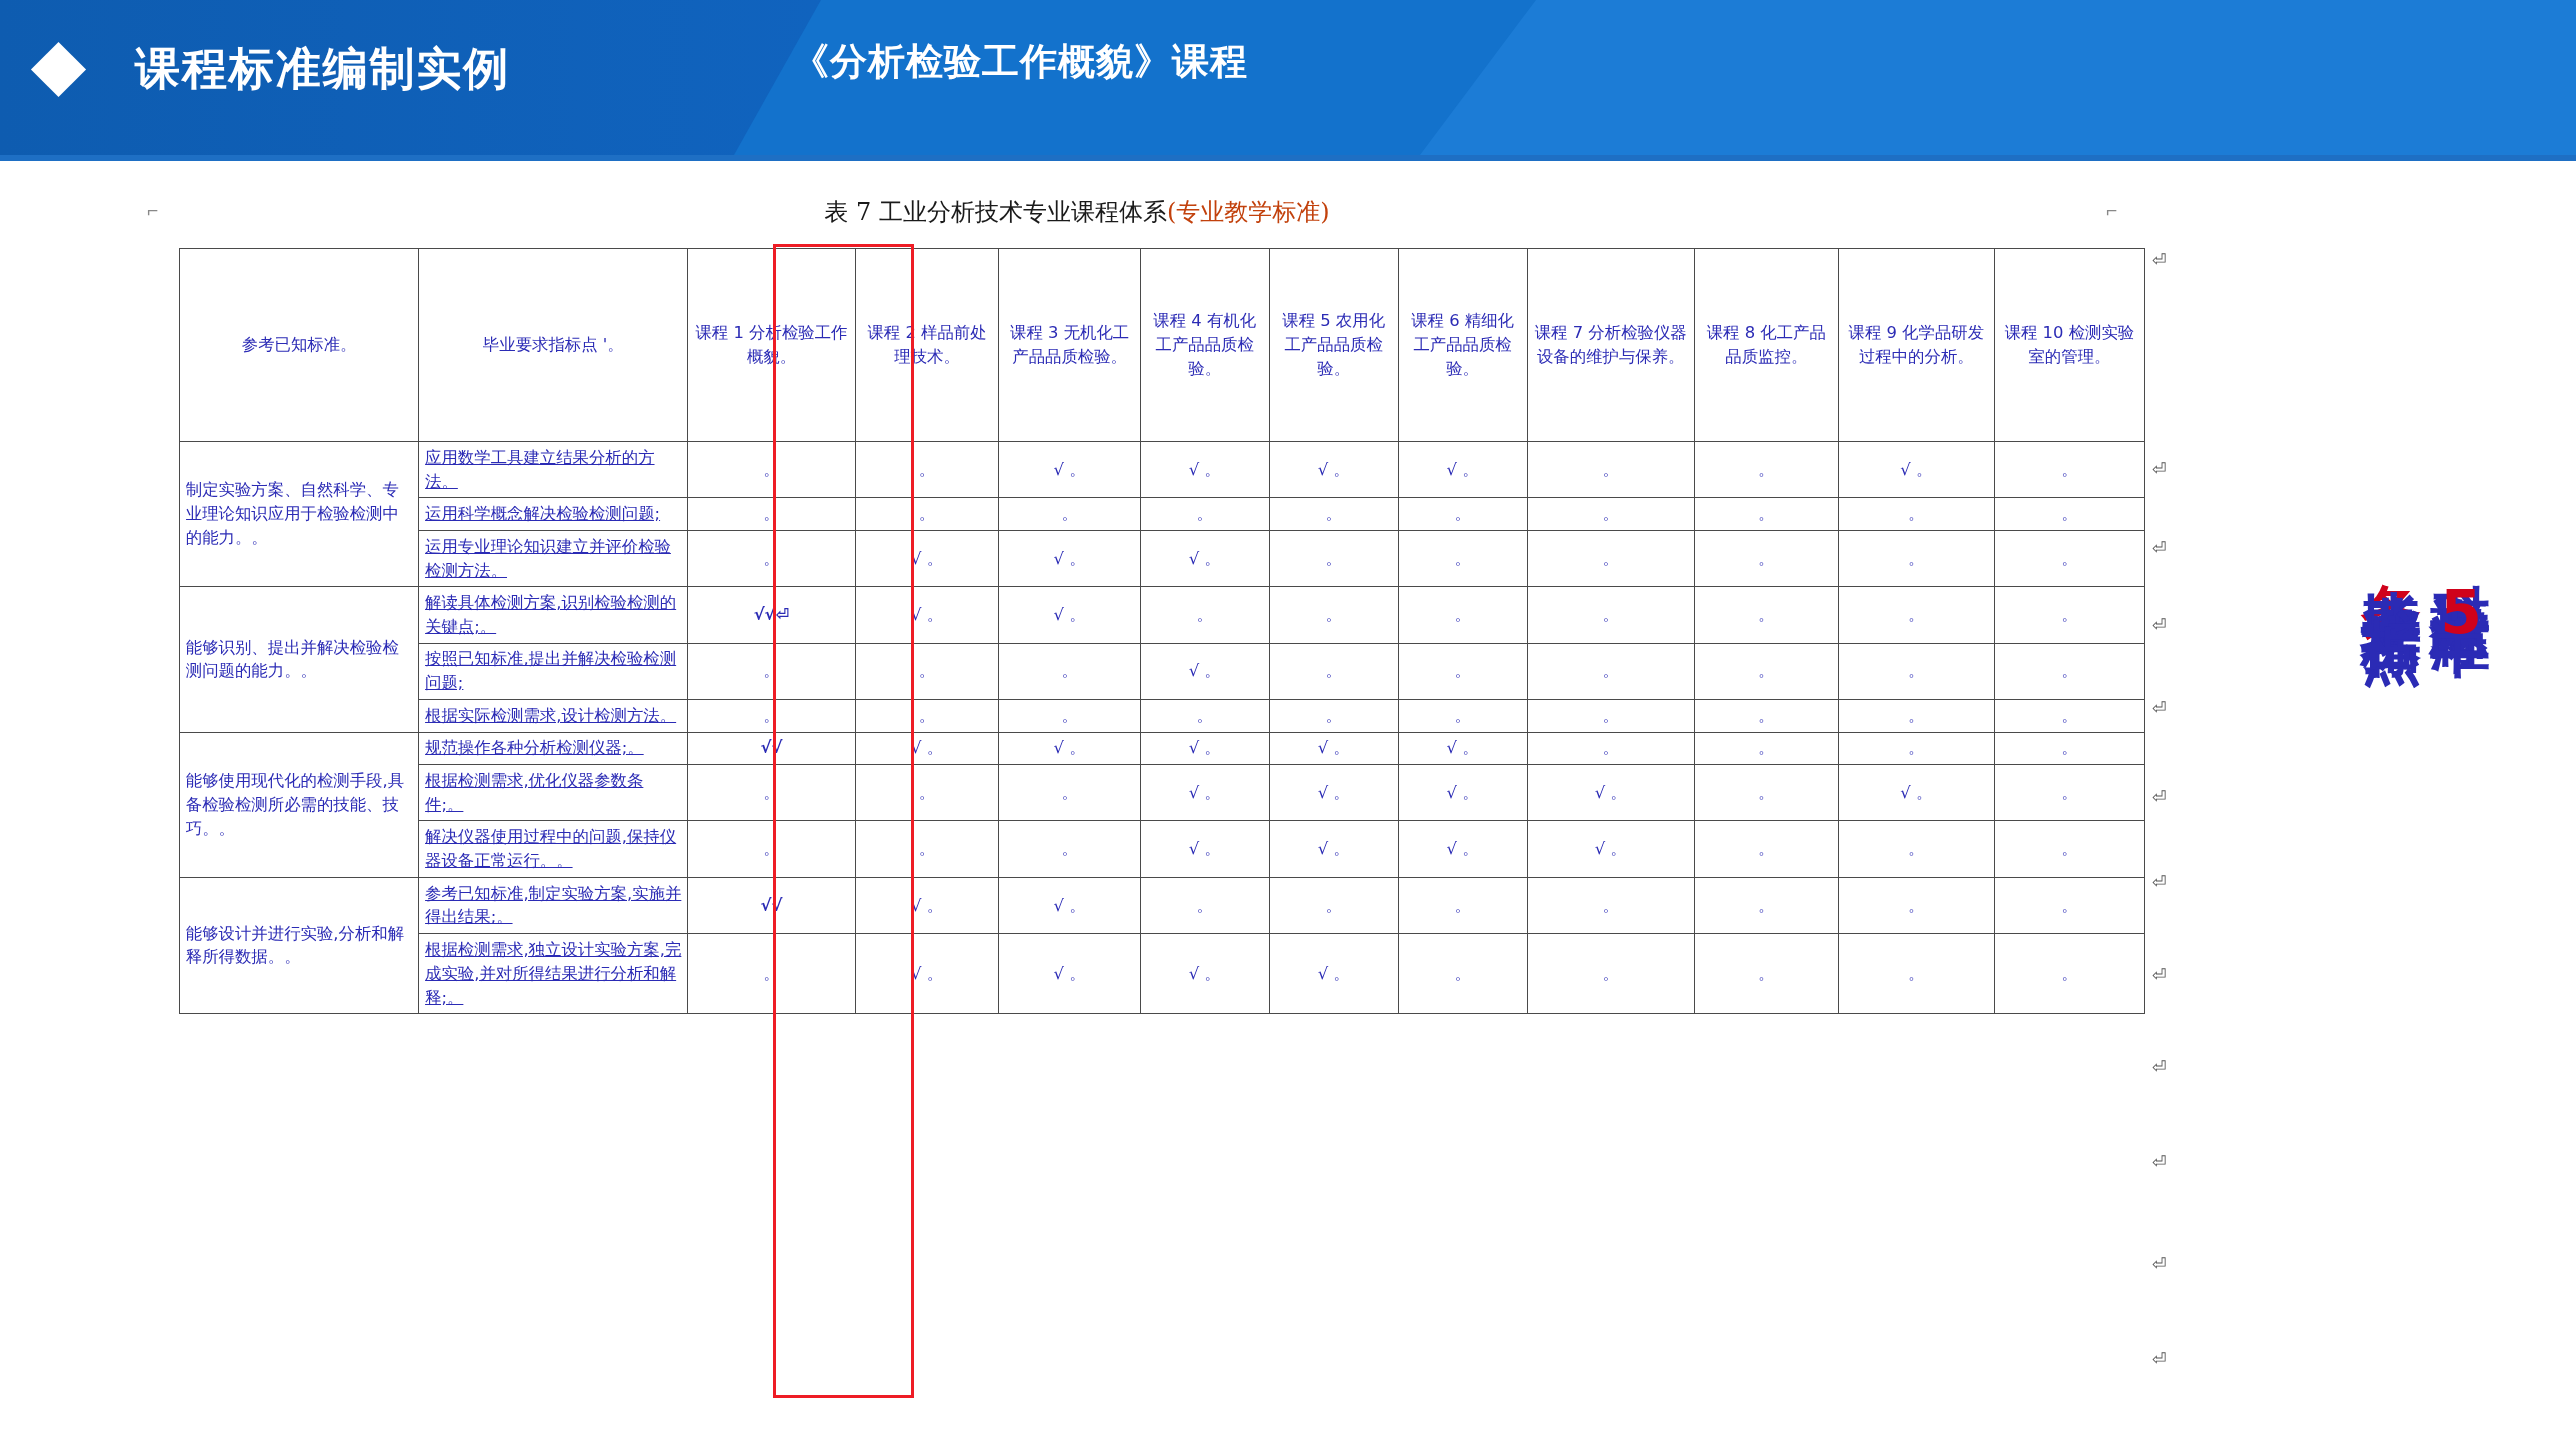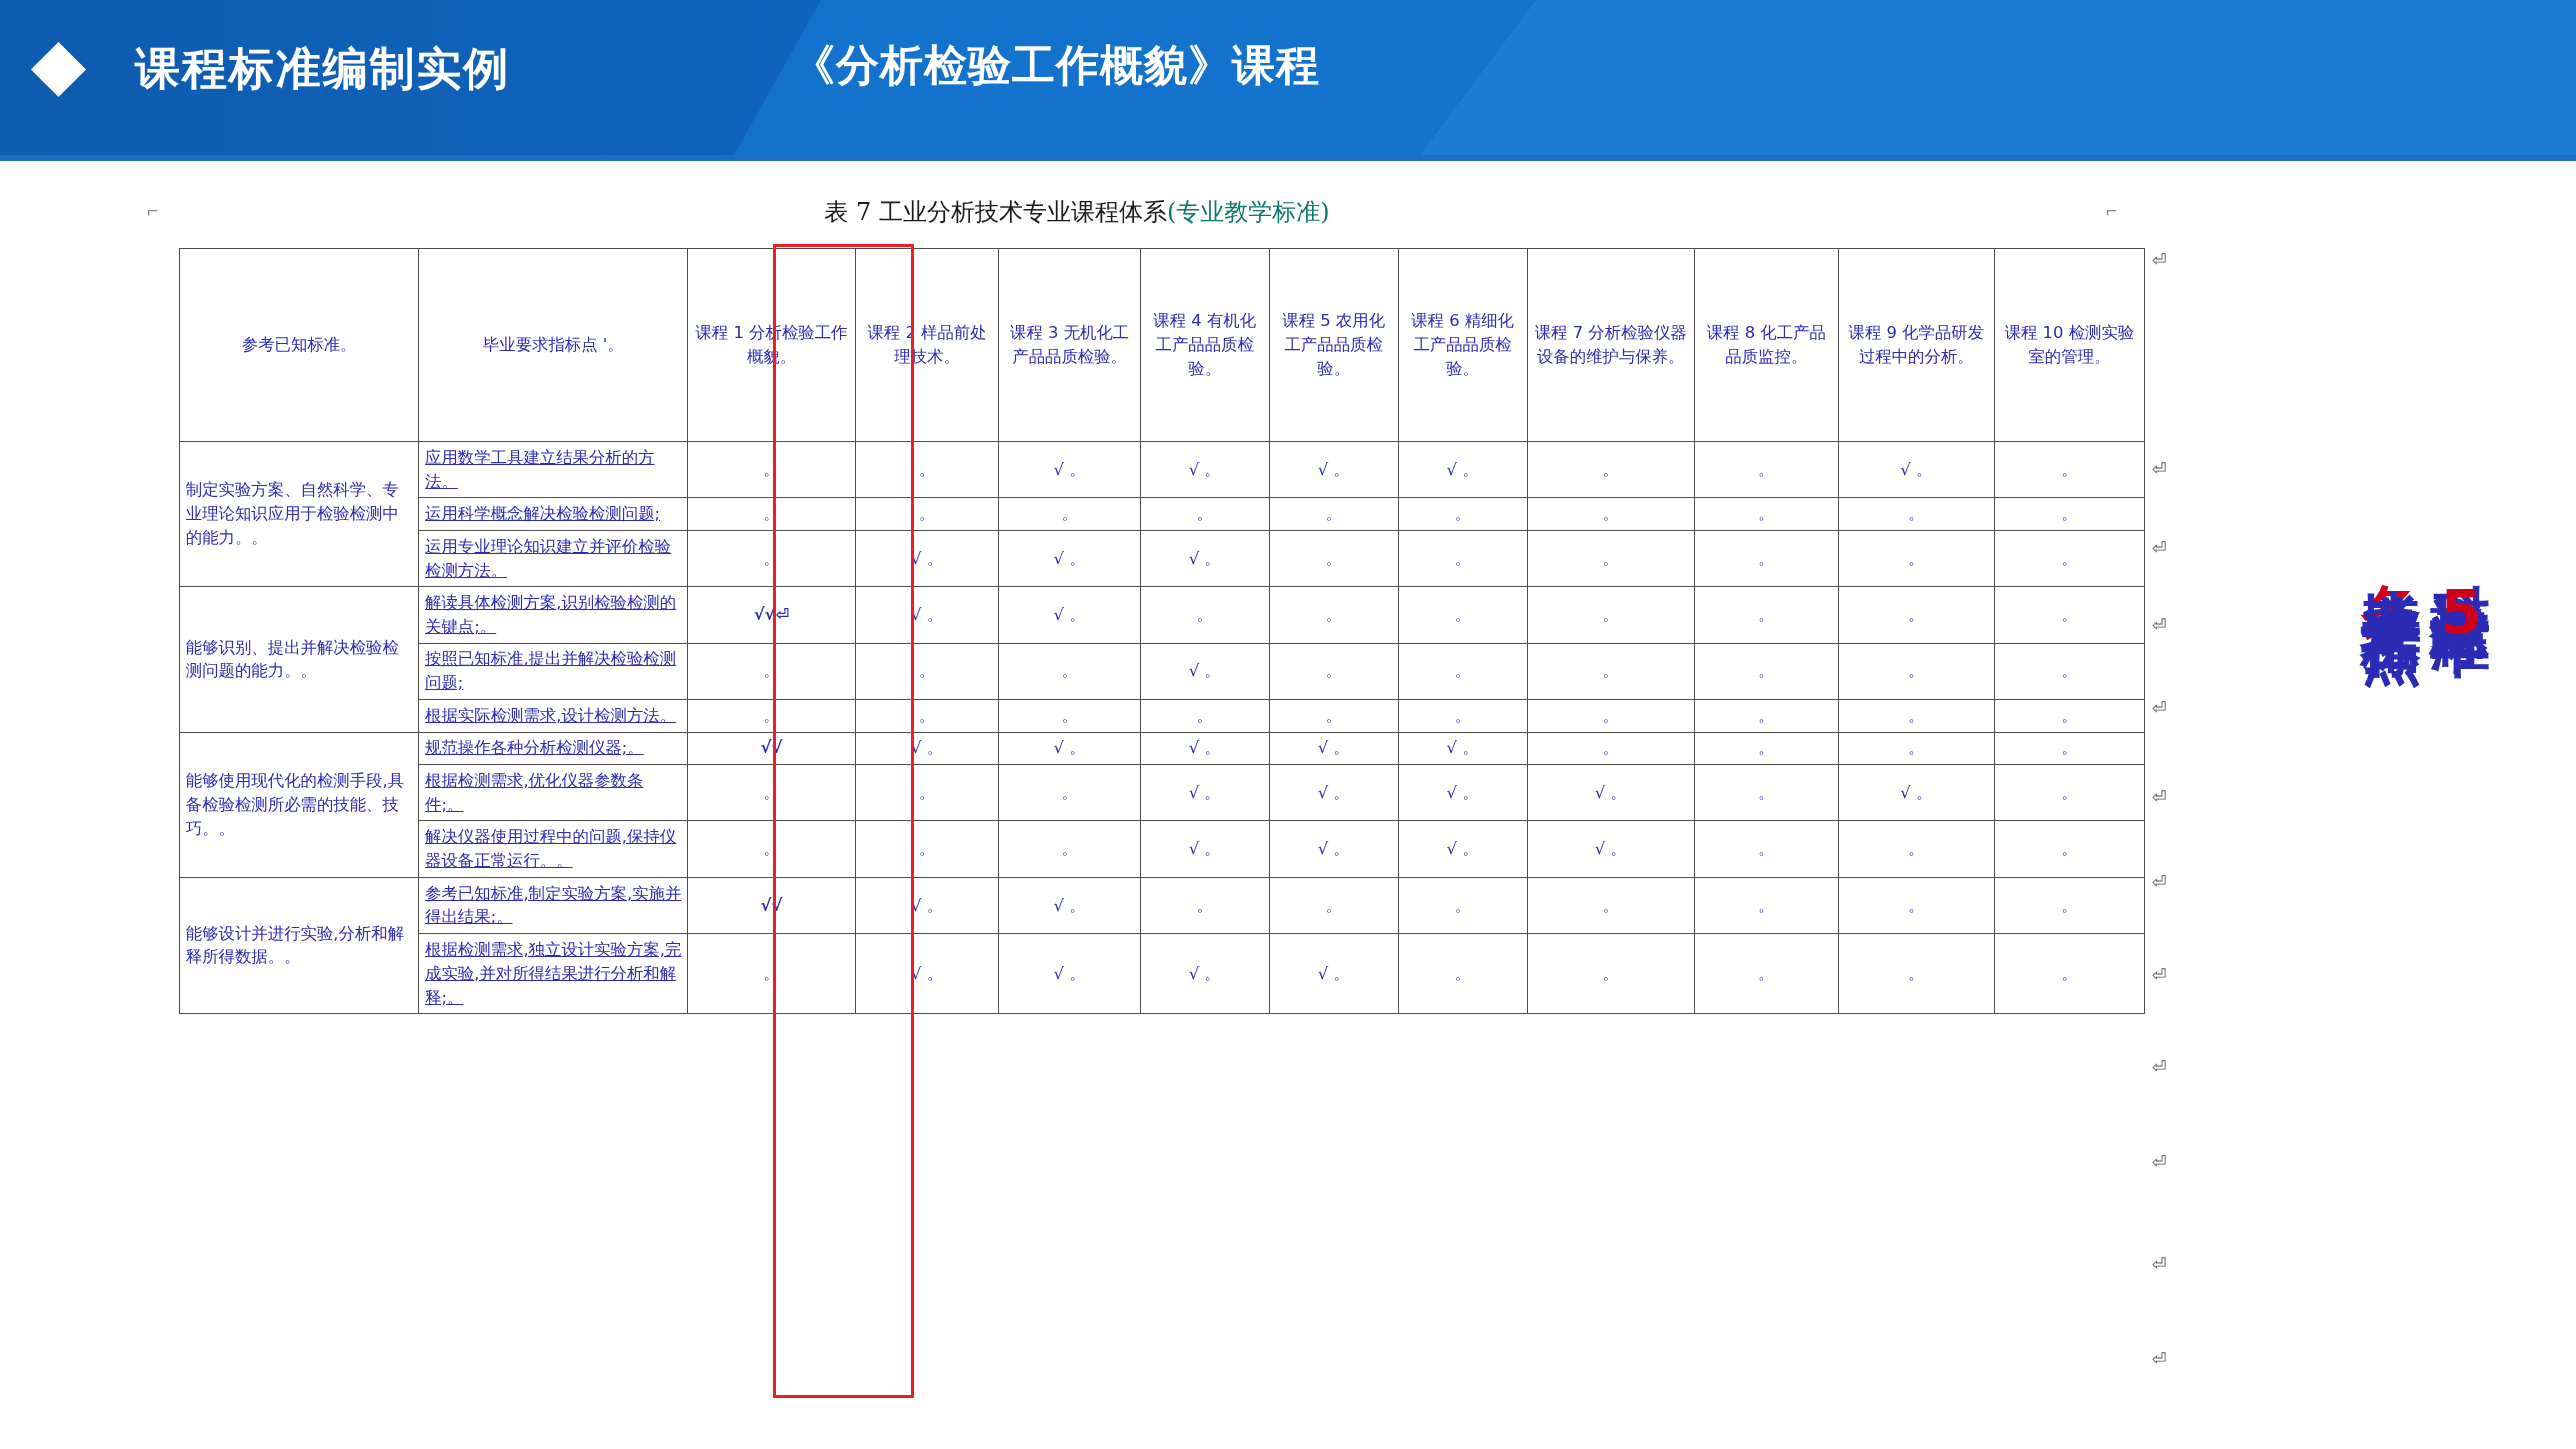--- a/index.html
+++ b/index.html
@@ -57,21 +57,21 @@
     left: 135px; top: 39px;
     font-size: 45px;
     font-weight: bold;
     color: #ffffff;
     letter-spacing: 1.9px;
     white-space: nowrap;
   }
   .hdr-title2 {
     position: absolute;
     left: 792px; top: 37px;
-    font-size: 43px;
+    font-size: 37px;
     font-weight: bold;
     color: #ffffff;
     letter-spacing: 1px;
     white-space: nowrap;
   }
   .header-underline {
     position: absolute;
     top: 155px; left: 0;
     width: 2576px; height: 5.8px;
     background: #1e6fc4;
@@ -101,21 +101,21 @@
   .doc-caption {
     position: absolute;
     top: 27px;
     left: 0; width: 2154px;
     text-align: center;
     font-family: "DejaVu Serif", serif;
     font-size: 24px;
     color: #1a1a1a;
     white-space: nowrap;
   }
-  .doc-caption .red { color: #0f766e; margin-top: 16px; }
+  .doc-caption .red { color: #c2410c; margin-top: 16px; }
 
   table.ct {
     position: absolute;
     top: 79px;
     left: 179px;
     width: 1966px;
     border-collapse: collapse;
     table-layout: fixed;
   }
   table.ct td, table.ct th {

